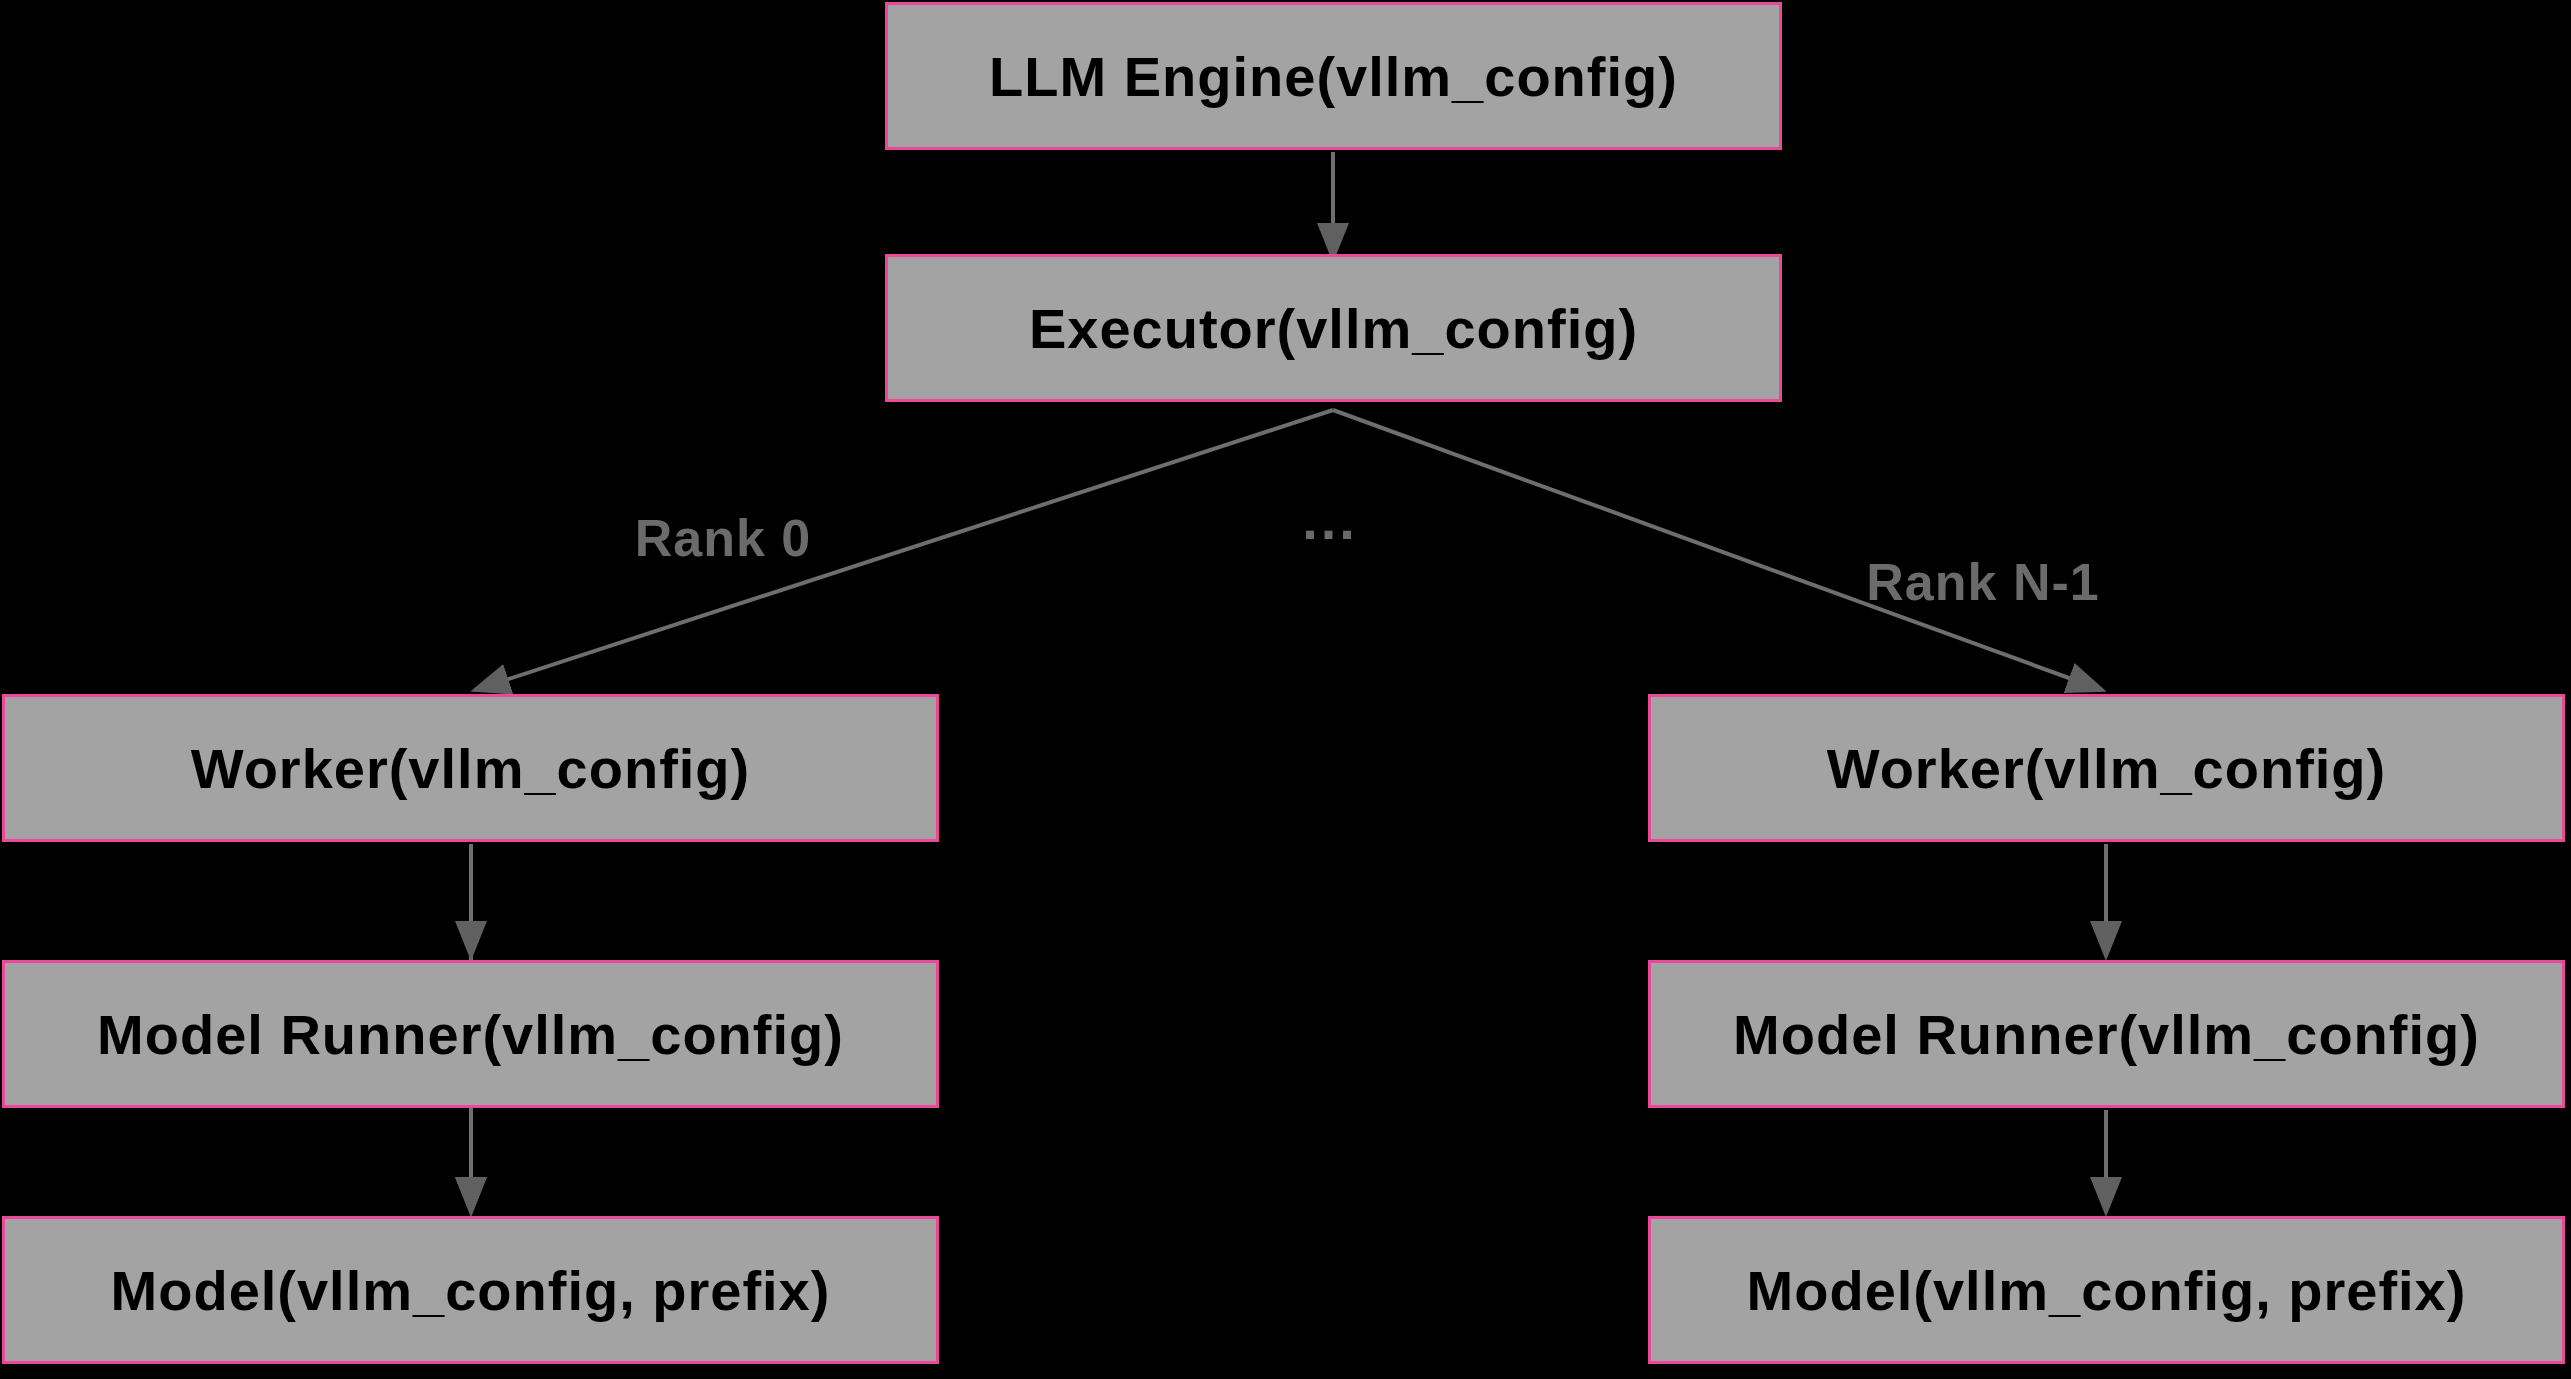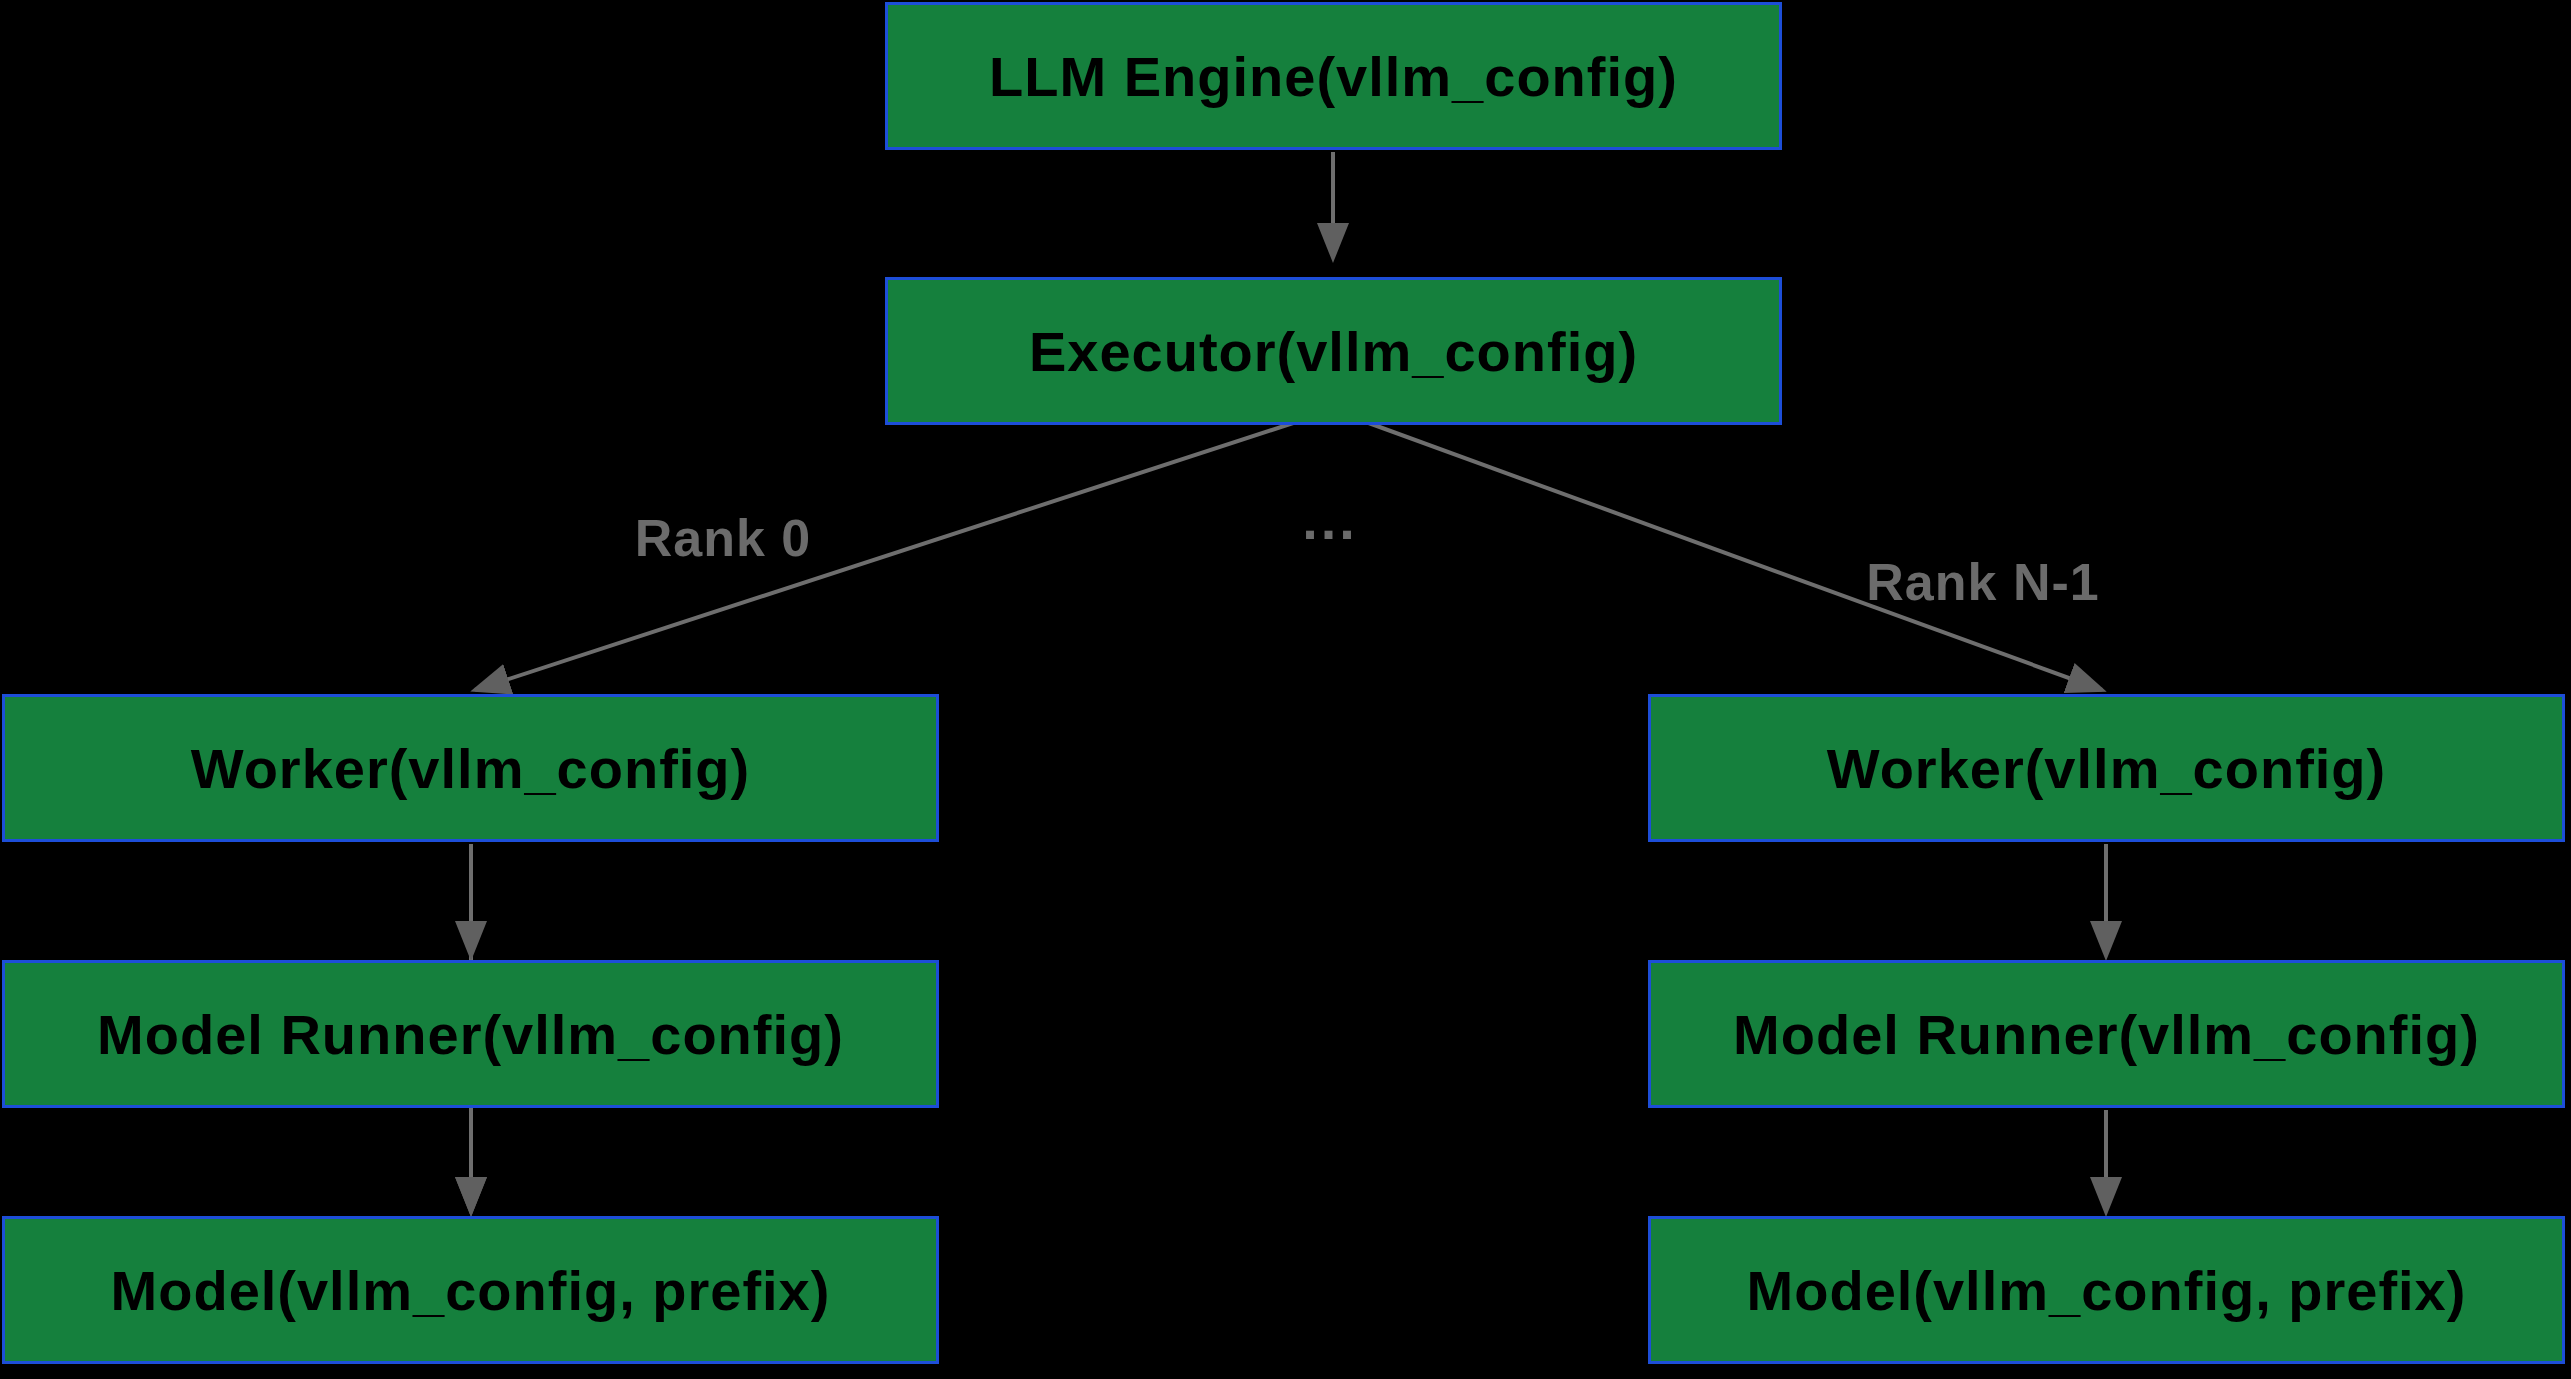--- a/index.html
+++ b/index.html
@@ -19,35 +19,35 @@
     position: absolute;
     left: 0;
     top: 0;
     width: 2571px;
     height: 1379px;
     display: block;
   }
   .node {
     position: absolute;
     box-sizing: border-box;
-    background: #15803d;
-    border: 3px solid #1d4ed8;
+    background: #a3a3a3;
+    border: 3px solid #ec4899;
     color: #000000;
     font-size: 56px;
     font-weight: 600;
     letter-spacing: 1px;
     display: flex;
     align-items: center;
     justify-content: center;
     white-space: nowrap;
     text-align: right;
   }
   
   .n-engine   { left: 885px;  top: 2px;    width: 897px; height: 148px; }
-  .n-executor { left: 885px;  top: 277px;  width: 897px; height: 148px; }
+  .n-executor { left: 885px;  top: 254px;  width: 897px; height: 148px; }
   
   .n-worker0  { left: 2px;    top: 694px;  width: 937px; height: 148px; }
   .n-runner0  { left: 2px;    top: 960px;  width: 937px; height: 148px; }
   .n-model0   { left: 2px;    top: 1216px; width: 937px; height: 148px; }
   
   .n-workern  { left: 1648px; top: 694px;  width: 917px; height: 148px; }
   .n-runnern  { left: 1648px; top: 960px;  width: 917px; height: 148px; }
   .n-modeln   { left: 1648px; top: 1216px; width: 917px; height: 148px; }
 
   .edge-label {

